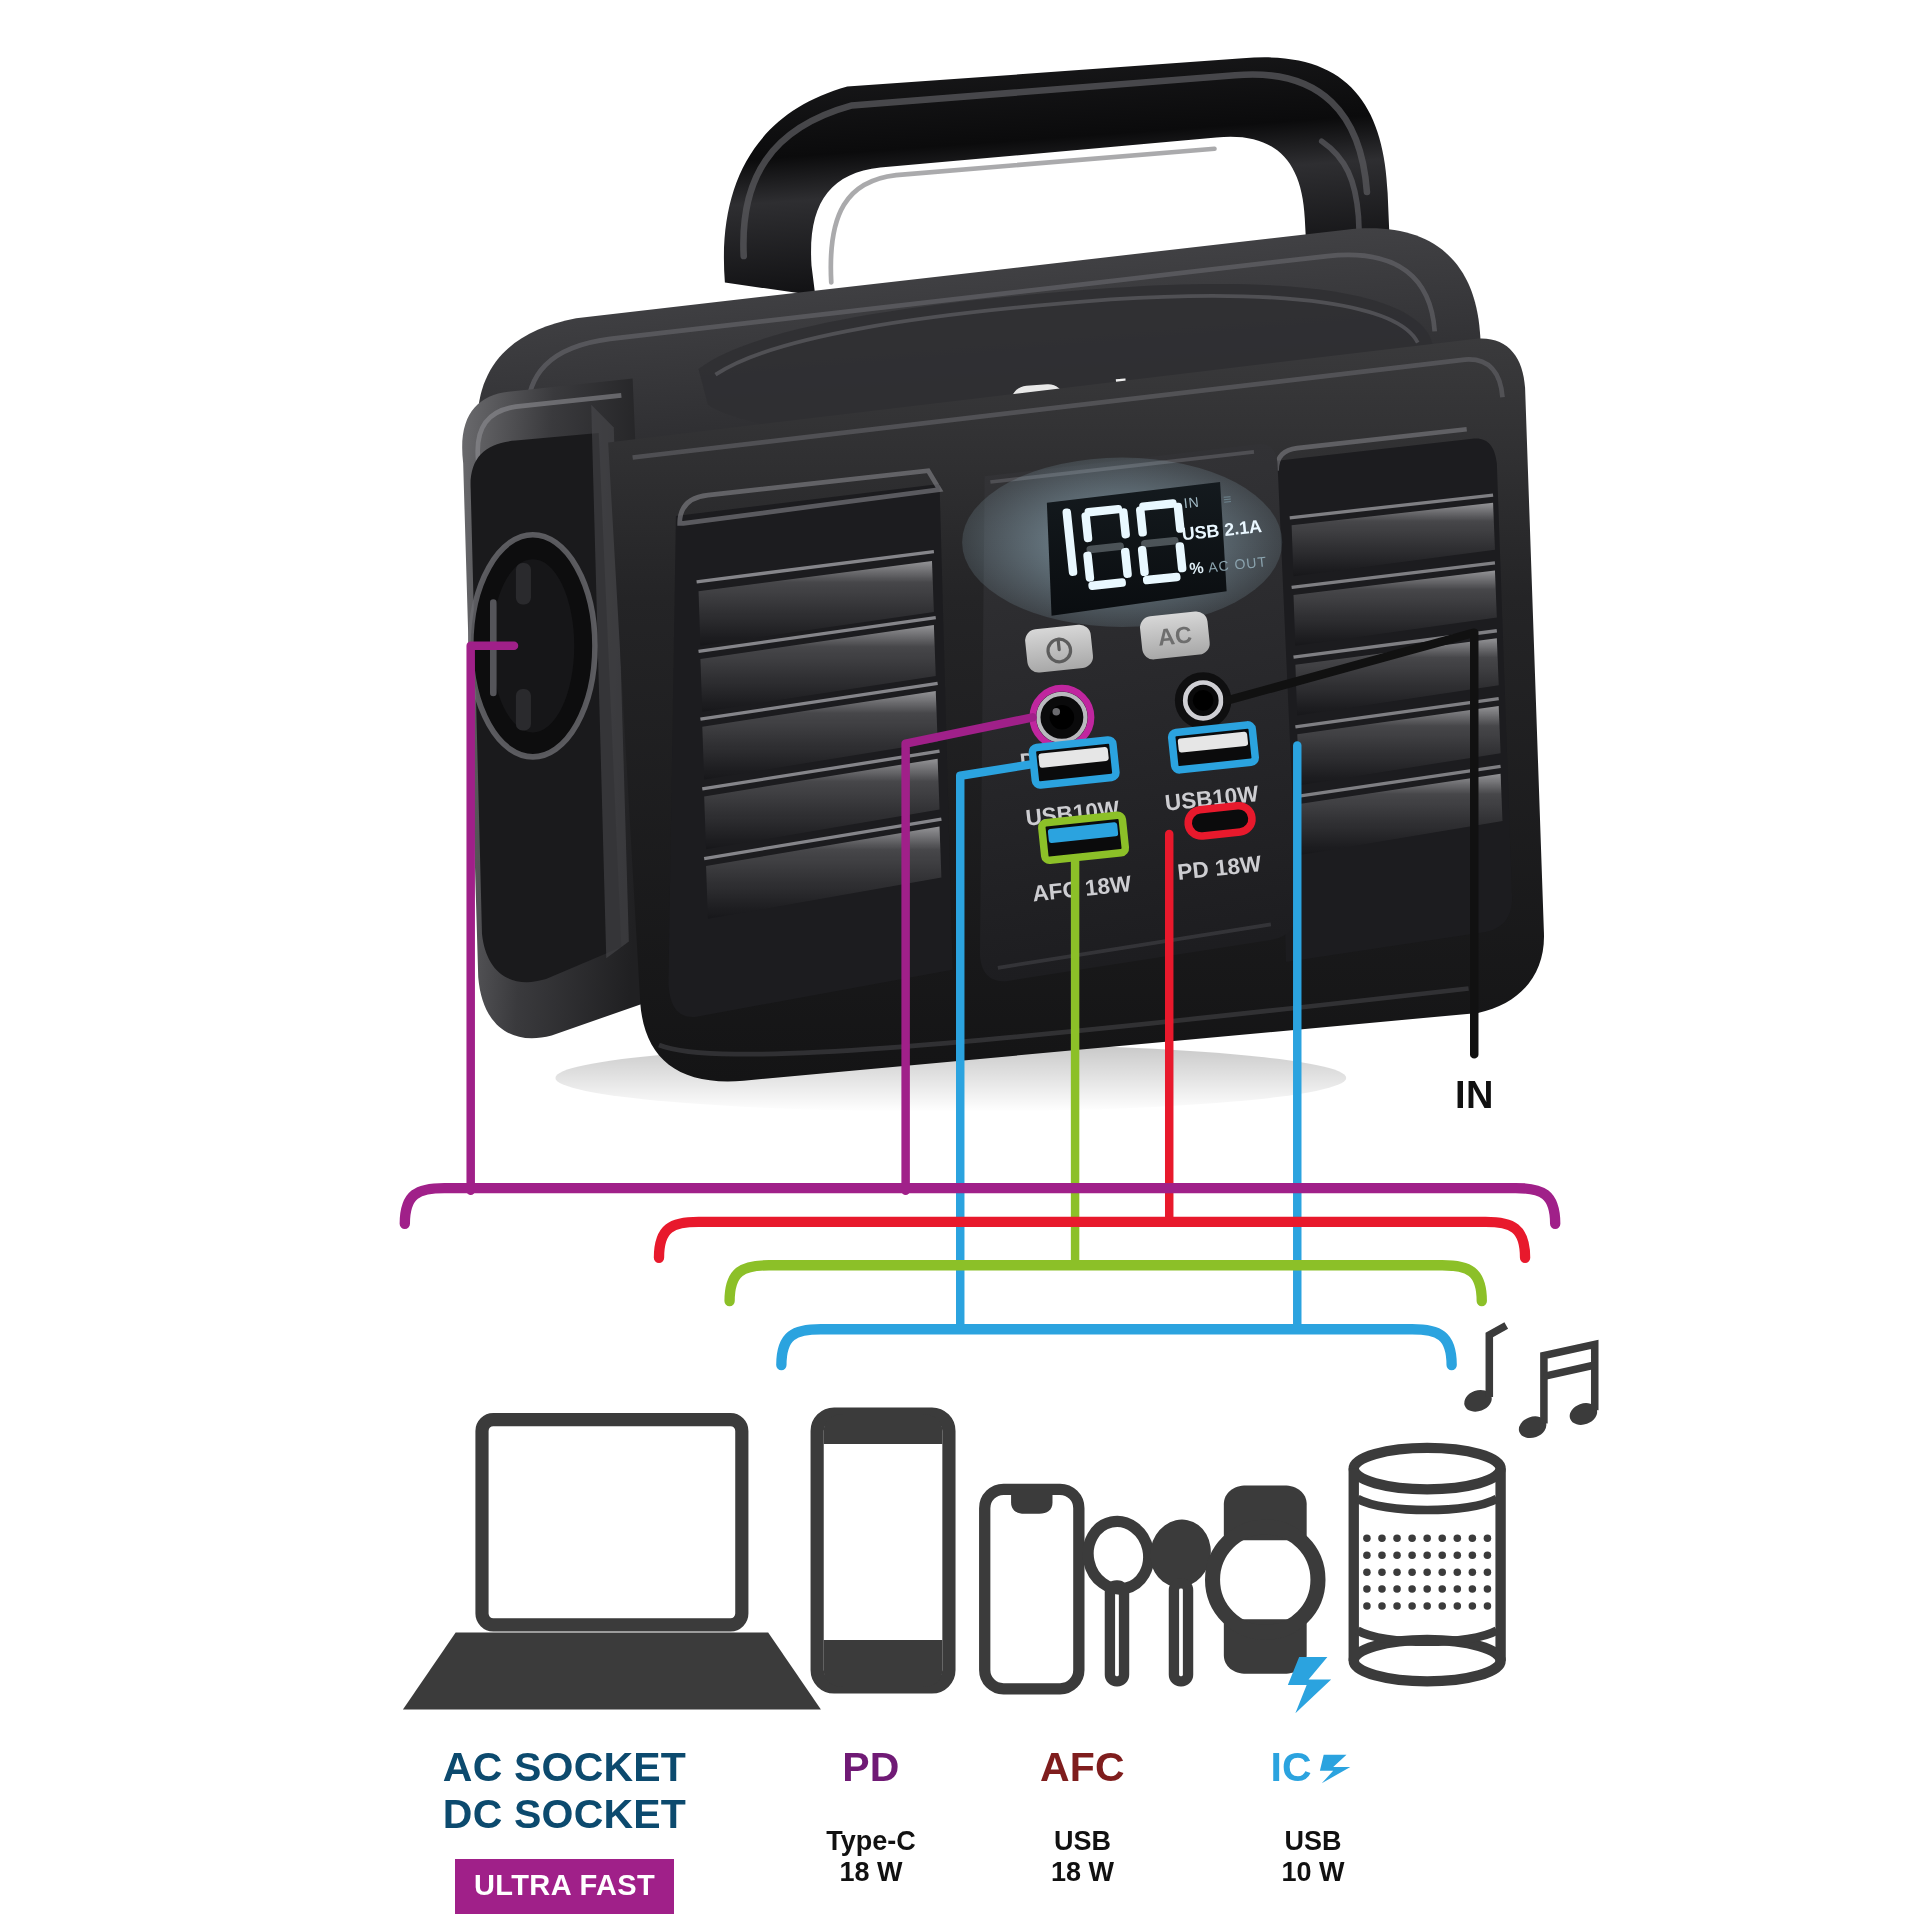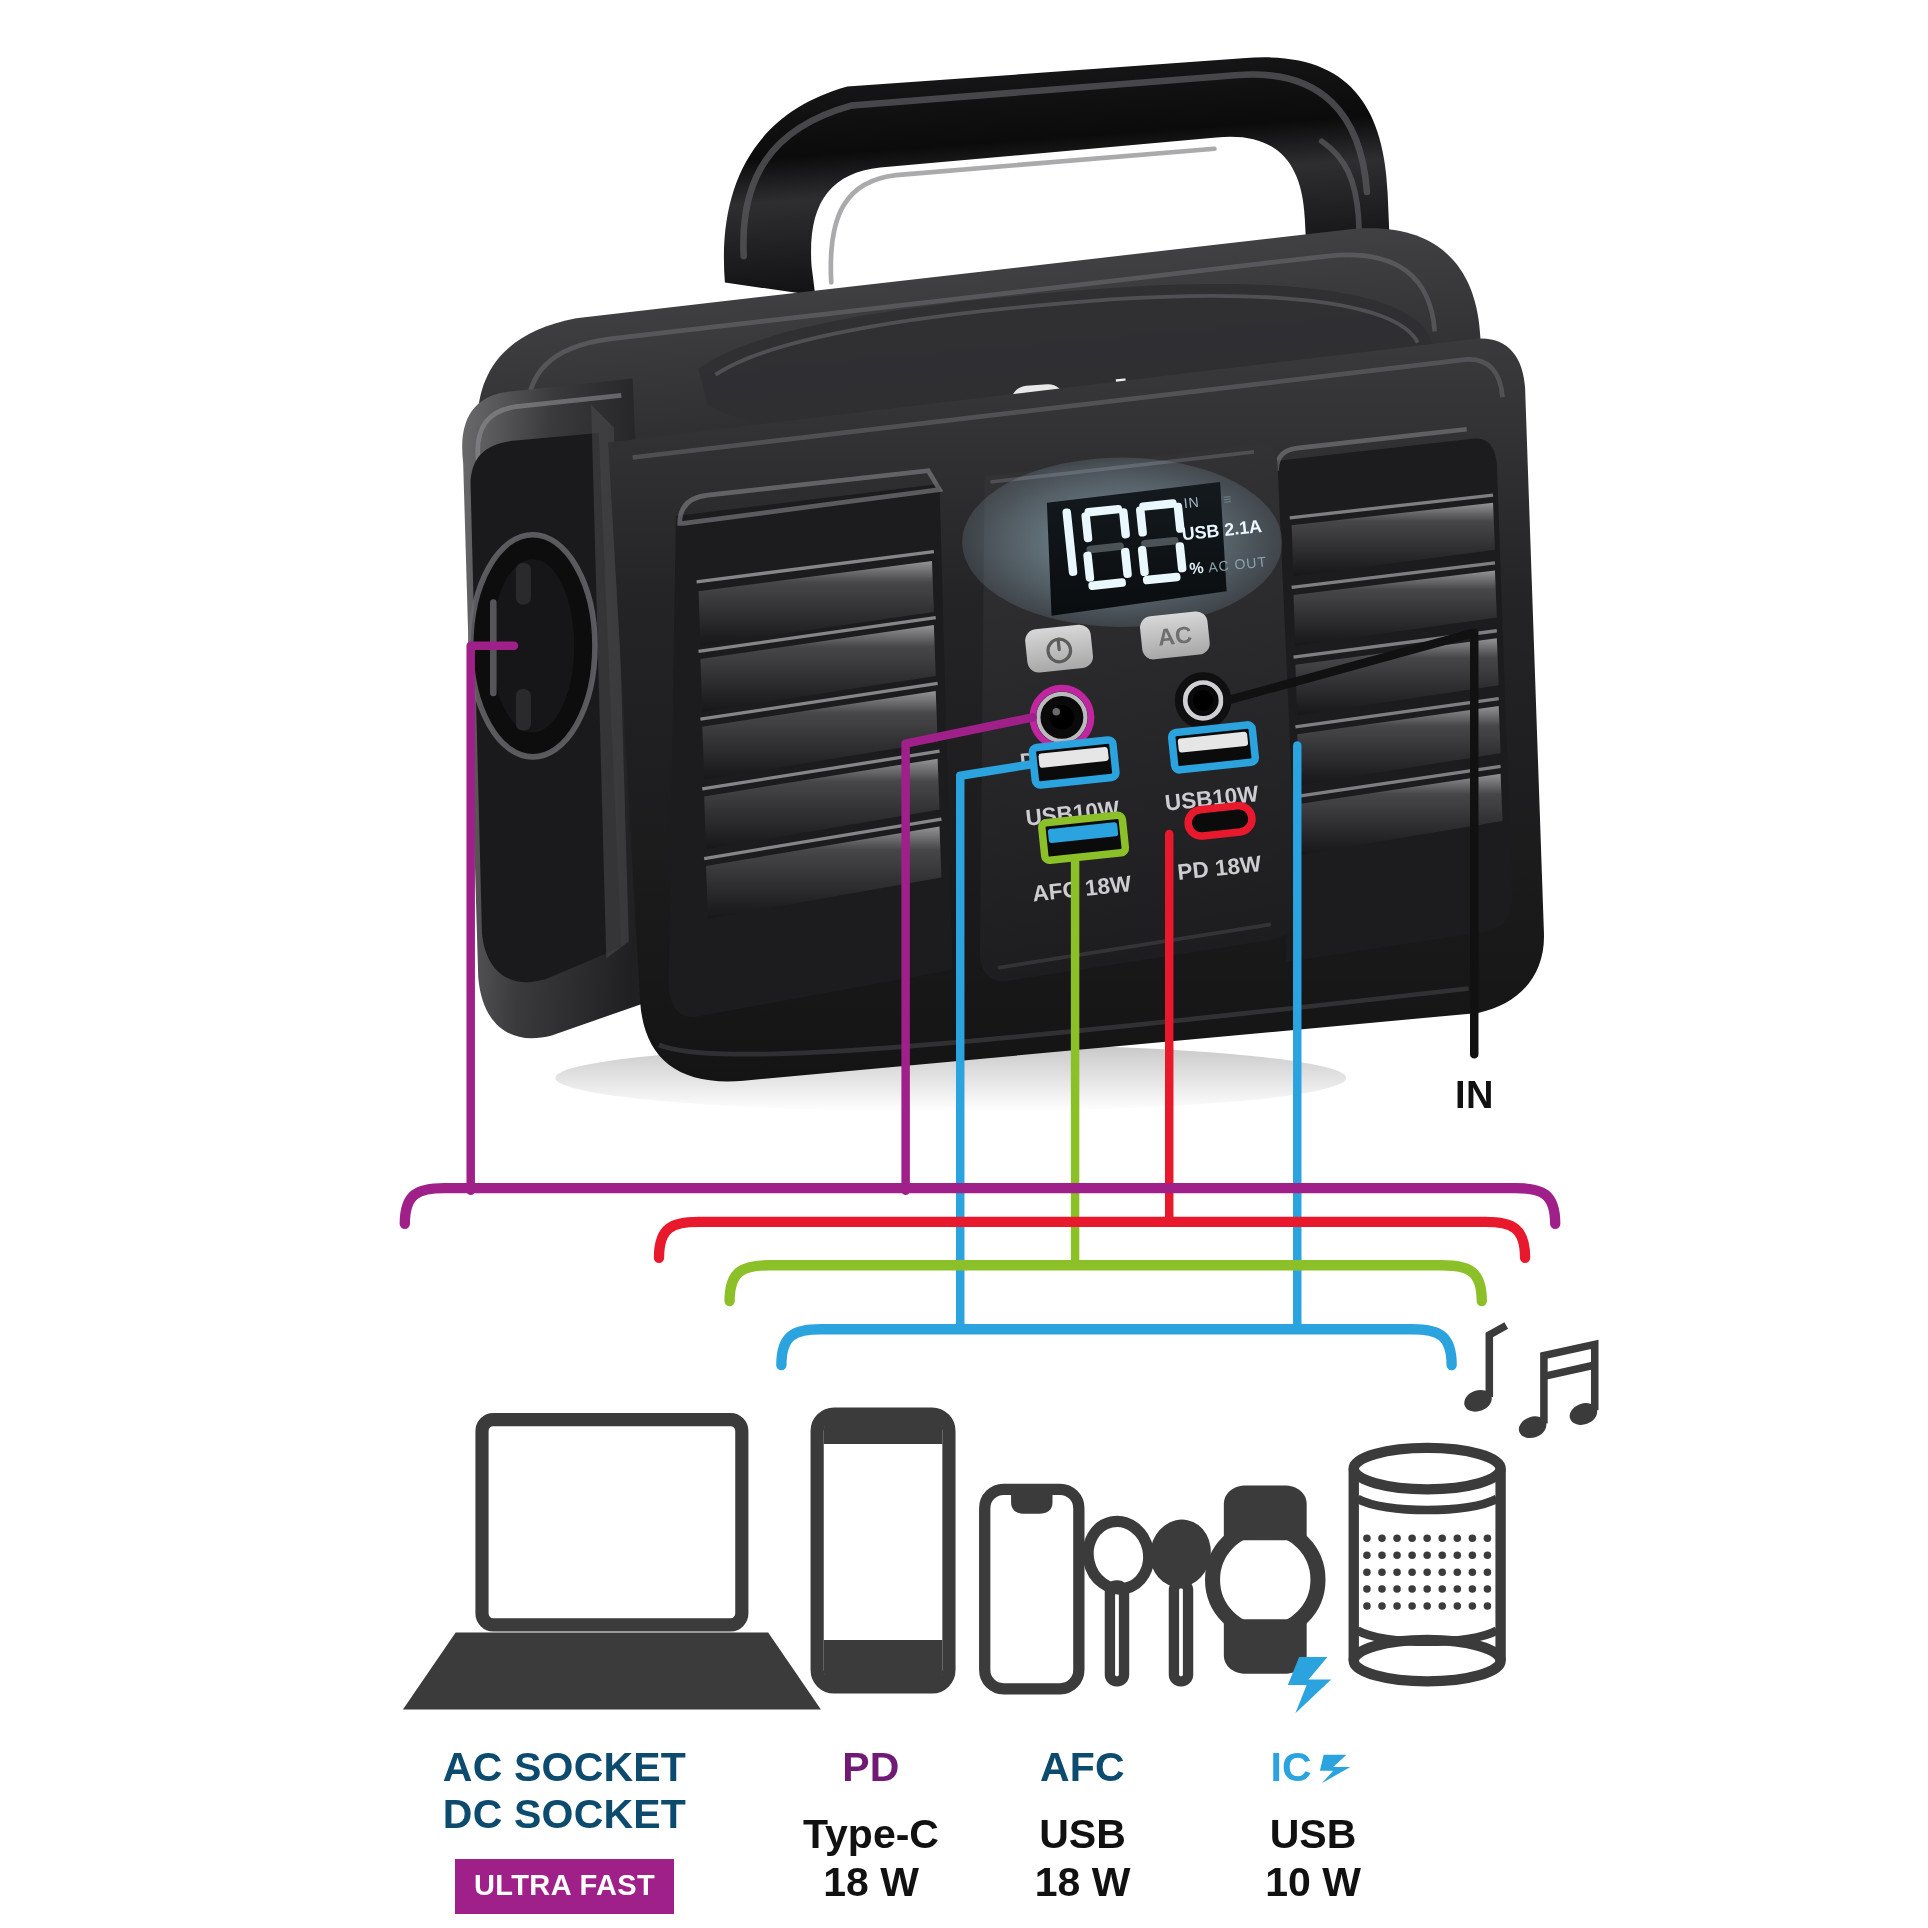--- a/index.html
+++ b/index.html
@@ -9,21 +9,21 @@
   #stage{position:absolute;left:0;top:0;width:1928px;height:1928px;}
   #stage > svg{position:absolute;left:0;top:0;}
 
   
   .lbl{position:absolute;text-align:center;line-height:1.06;}
 
   .in-label{font-size:38px;font-weight:bold;color:#111;letter-spacing:0.5px;}
 
   .cat{position:absolute;text-align:center;}
   .cat-title{font-size:41px;font-weight:bold;letter-spacing:0.2px;white-space:pre-line;}
-  .cat-sub{font-size:41px;font-weight:bold;color:#111;margin-top:20px;white-space:pre-line;line-height:1.16;}
+  .cat-sub{font-size:27px;font-weight:bold;color:#111;margin-top:35px;white-space:pre-line;line-height:1.16;}
   .badge{display:inline-block;color:#fff;font-size:29px;font-weight:bold;
          padding:10.4px 19px 11.3px 19px;letter-spacing:0.4px;margin-top:21px;}
 
   .iclogo{display:flex;align-items:center;justify-content:center;gap:5.6px;}
 </style>
 </head>
 <body>
 
 <div id="stage">
 
@@ -435,21 +435,21 @@
 </div>
 
 <div class="cat" style="left:744px;top:1744px;width:254px;">
   <div class="cat-title" style="color:#701a75;">PD</div>
   <div class="cat-sub">Type-C
 18 W</div>
 
 </div>
 
 <div class="cat" style="left:960px;top:1744px;width:245px;">
-  <div class="cat-title" style="color:#0c4a6e;">AFC</div>
+  <div class="cat-title" style="color:#7f1d1d;">AFC</div>
   <div class="cat-sub">USB
 18 W</div>
 
 </div>
 
 <div class="cat" style="left:1172px;top:1744px;width:282px;">
   <div class="cat-title iclogo" style="color:#2ba3df;">
     <span>IC</span>
     <svg width="38" height="38" viewBox="0 0 40 40">
       <path d="M6 6 L30 6 L16 19 L34 19 L4 36 L16 23 L2 23 Z" fill="#2ba3df"></path>

